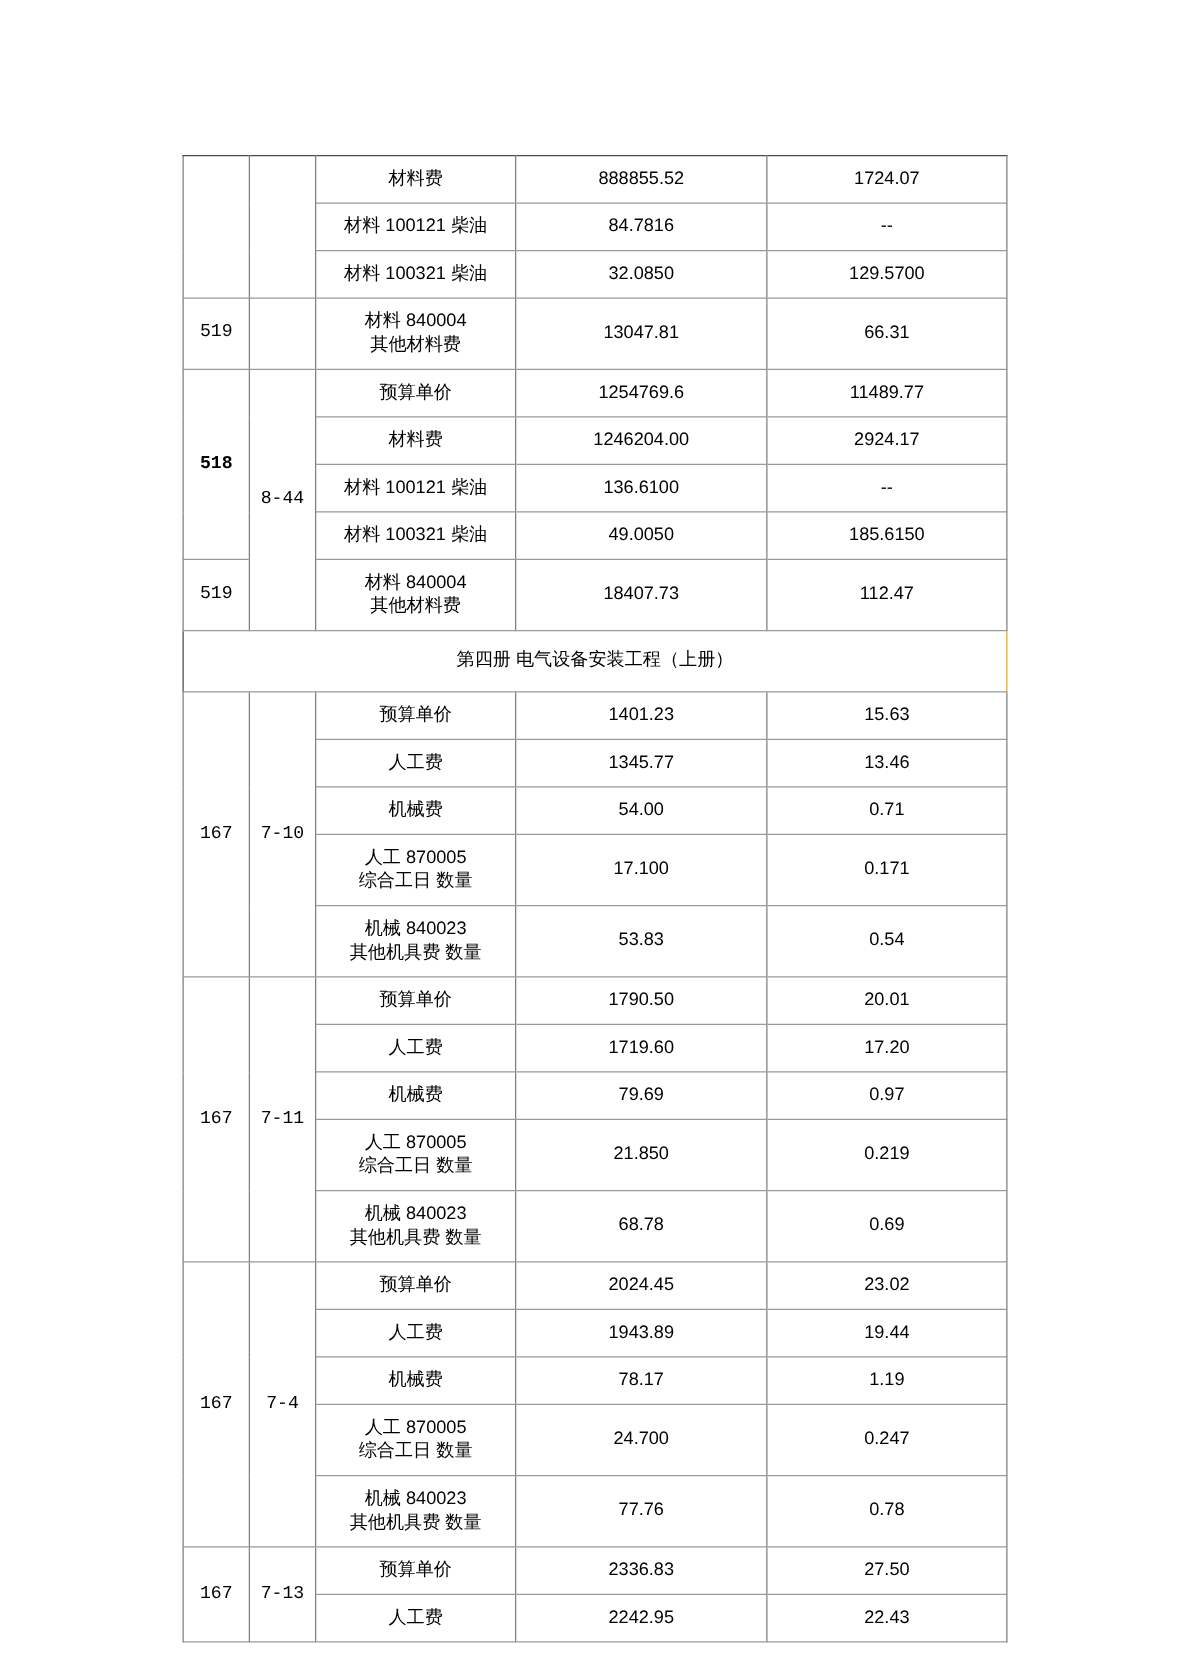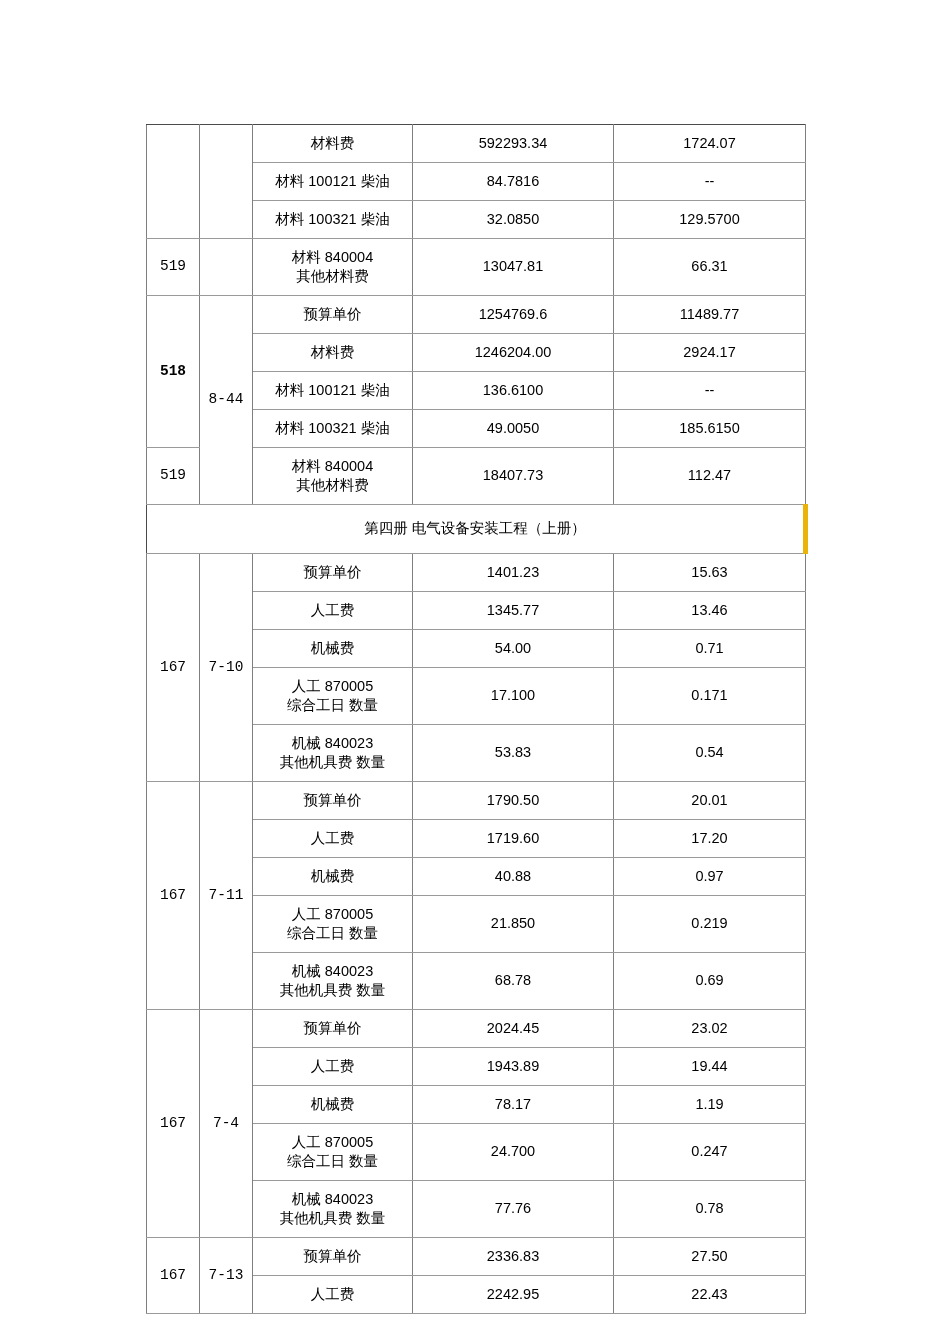--- a/index.html
+++ b/index.html
@@ -54,21 +54,21 @@
   td.c-val1  { width: 201px; }
   td.c-val2  { width: 192px; }
 
   .bold { font-weight: bold; margin-left: 40px; }
   .two-line { line-height: 1.42; }
   .two-line span { display: block; }
 
   tr.section-row td {
     height: 44px;
     border-left: 1px solid #4a4a4a;
-    border-right: 5px solid #eab308;
+    border-right: 1px solid #eab308;
   }
   tr.h-std td { height: 33px; }
   tr.h-tall td { height: 52px; }
   tr.h-block-start td { border-top: 1px solid #4a4a4a; }
 
   
   td.span-cell {
     border-top: 1px solid #4a4a4a;
     border-bottom: 1px solid #4a4a4a;
     font-family: Liberation Mono, monospace;
@@ -85,21 +85,21 @@
           <col style="width:53px">
           <col style="width:160px">
           <col style="width:201px">
           <col style="width:192px">
       </colgroup>
       <tbody id="table-body">
           <tr class="h-std h-block-start">
             <td class="c-num span-cell" rowspan="3"></td>
             <td class="c-code span-cell" rowspan="3"></td>
             <td class="c-item">材料费</td>
-            <td class="c-val1">592293.34</td>
+            <td class="c-val1">888855.52</td>
             <td class="c-val2">1724.07</td>
           </tr>
           <tr class="h-std">
             <td class="c-item">材料 100121 柴油</td>
             <td class="c-val1">84.7816</td>
             <td class="c-val2">--</td>
           </tr>
           <tr class="h-std">
             <td class="c-item">材料 100321 柴油</td>
             <td class="c-val1">32.0850</td>
@@ -189,21 +189,21 @@
             <td class="c-val1">1790.50</td>
             <td class="c-val2">20.01</td>
           </tr>
           <tr class="h-std">
             <td class="c-item">人工费</td>
             <td class="c-val1">1719.60</td>
             <td class="c-val2">17.20</td>
           </tr>
           <tr class="h-std">
             <td class="c-item">机械费</td>
-            <td class="c-val1">40.88</td>
+            <td class="c-val1">79.69</td>
             <td class="c-val2">0.97</td>
           </tr>
           <tr class="h-tall">
             <td class="c-item two-line">
               <span>人工 870005</span>
               <span>综合工日 数量</span>
             </td>
             <td class="c-val1">21.850</td>
             <td class="c-val2">0.219</td>
           </tr>

